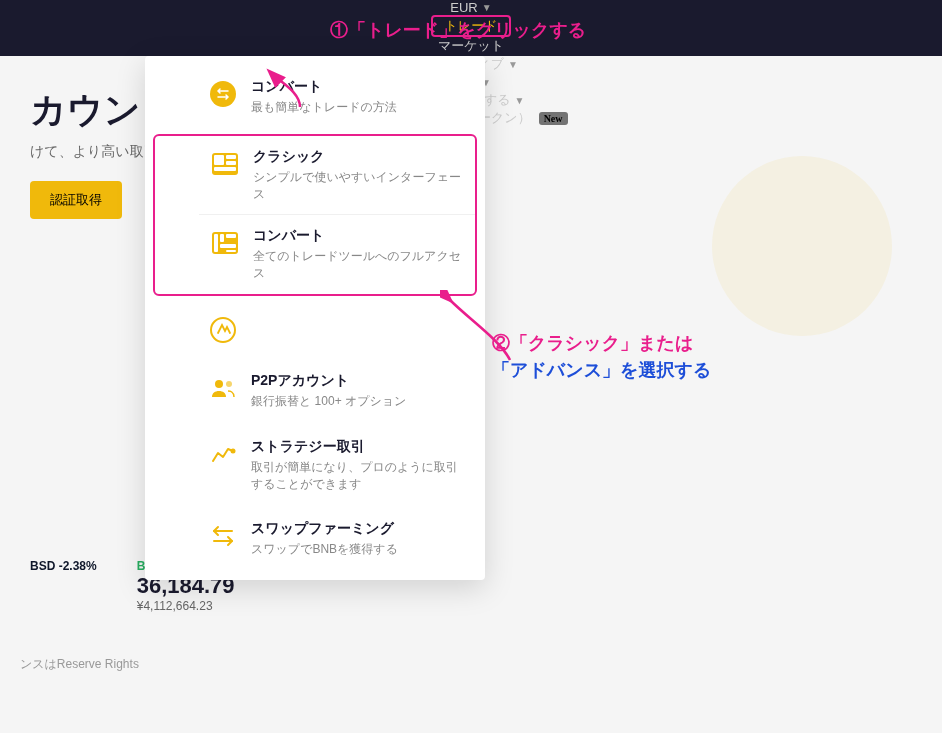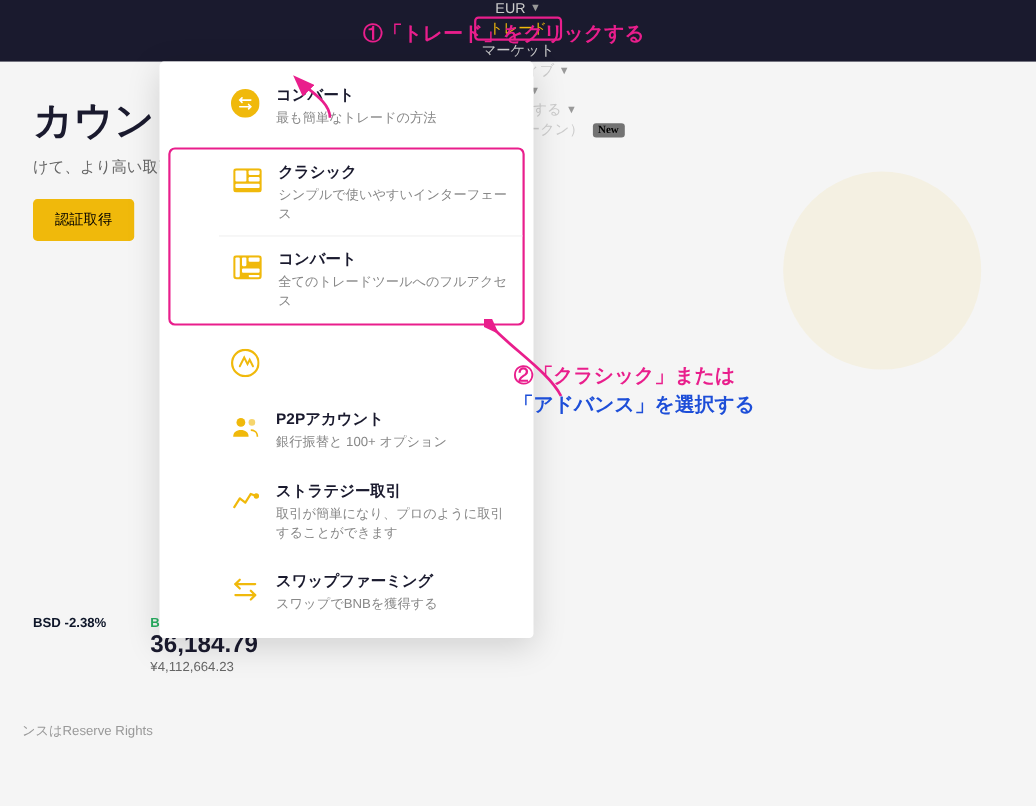--- a/index.html
+++ b/index.html
@@ -394,16 +394,16 @@
   <svg width="80" height="80" viewBox="0 0 80 80">
     <defs>
       <marker id="arrowhead2" markerWidth="8" markerHeight="6" refX="2" refY="3" orient="auto">
         <polygon points="8 0, 0 3, 8 6" fill="#e91e8c"></polygon>
       </marker>
     </defs>
     <path d="M70 70 C60 50, 30 30, 10 10" stroke="#e91e8c" stroke-width="2.5" fill="none" marker-end="url(#arrowhead2)"></path>
   </svg>
 </div>
 
-<div style="position:absolute; top:330px; left:467px; z-index:200; line-height:1.5;font-family:Liberation Mono, monospace;">
+<div style="position:absolute; top:330px; left:492px; z-index:200; line-height:1.5;">
   <div style="font-size:18px; font-weight:bold; color:#e91e8c;">②「クラシック」または</div>
   <div style="font-size:18px; font-weight:bold; color:#1d4ed8;">「アドバンス」を選択する</div>
 </div>
 
 </body></html>

